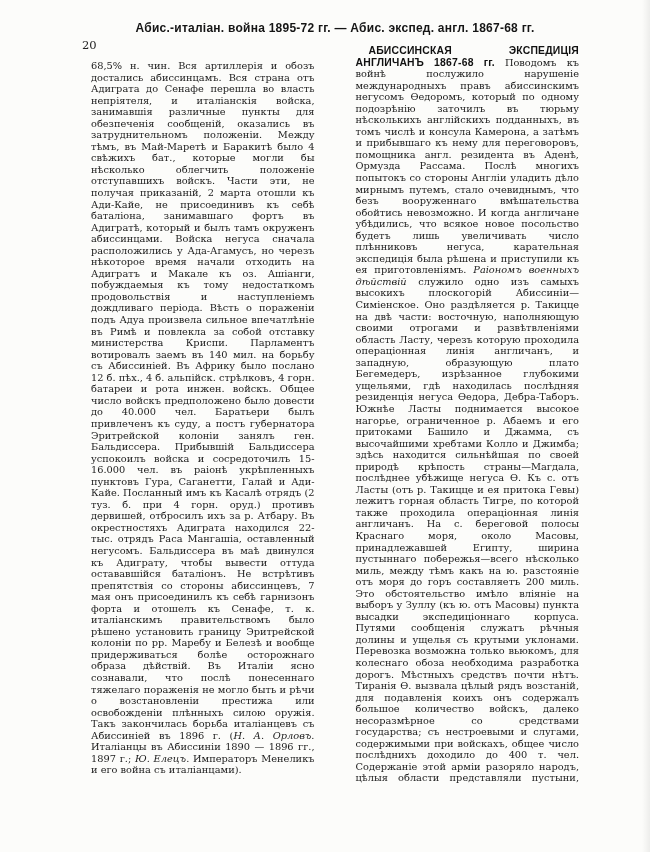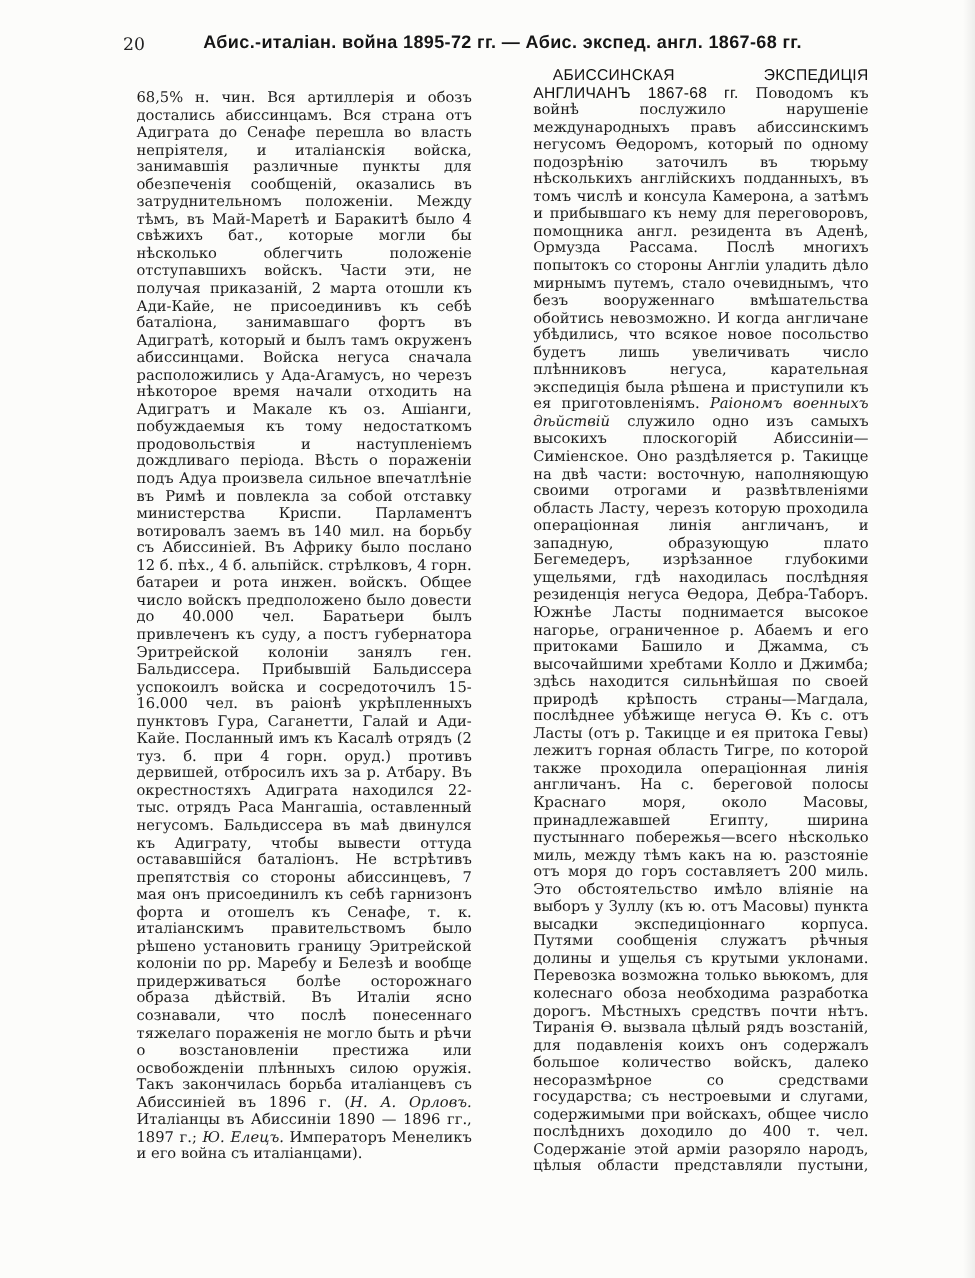--- a/index.html
+++ b/index.html
@@ -18,21 +18,21 @@
   .page::after{
     content:"";
     position:absolute;right:0;top:0;width:8px;height:100%;
     background:linear-gradient(to right, rgba(0,0,0,0), rgba(0,0,0,0.06));
     pointer-events:none;
   }
   .runhead{
     position:absolute;top:21px;left:76px;width:518px;height:16px;
   }
   .pagenum{
-    position:absolute;left:6px;top:1px;
+    position:absolute;left:6px;top:17px;
     font:11.5px "DejaVu Serif",serif;
     color:#222;
     text-align:right;
   }
   .runtitle{
     text-align:center;
     font-family:"Liberation Sans",sans-serif;
     font-weight:700;
     font-size:12px;
     letter-spacing:0.25px;
@@ -50,21 +50,21 @@
     text-align:justify;
     font-family:"DejaVu Serif",serif;
     font-size:9.8px;
     line-height:11.55px;
     color:#1b1b1b;
   }
   .columns p{margin:15px;padding:0;}
   p.article{margin-top:7px;text-indent:13px;}
   .arttitle{
     font-family:"Liberation Sans",sans-serif;
-    font-weight:400;
+    font-weight:700;
     font-size:10.4px;
     letter-spacing:0.2px;
     color:#111;
   }
   i{}
 </style>
 </head>
 <body>
 
 <div class="page">

